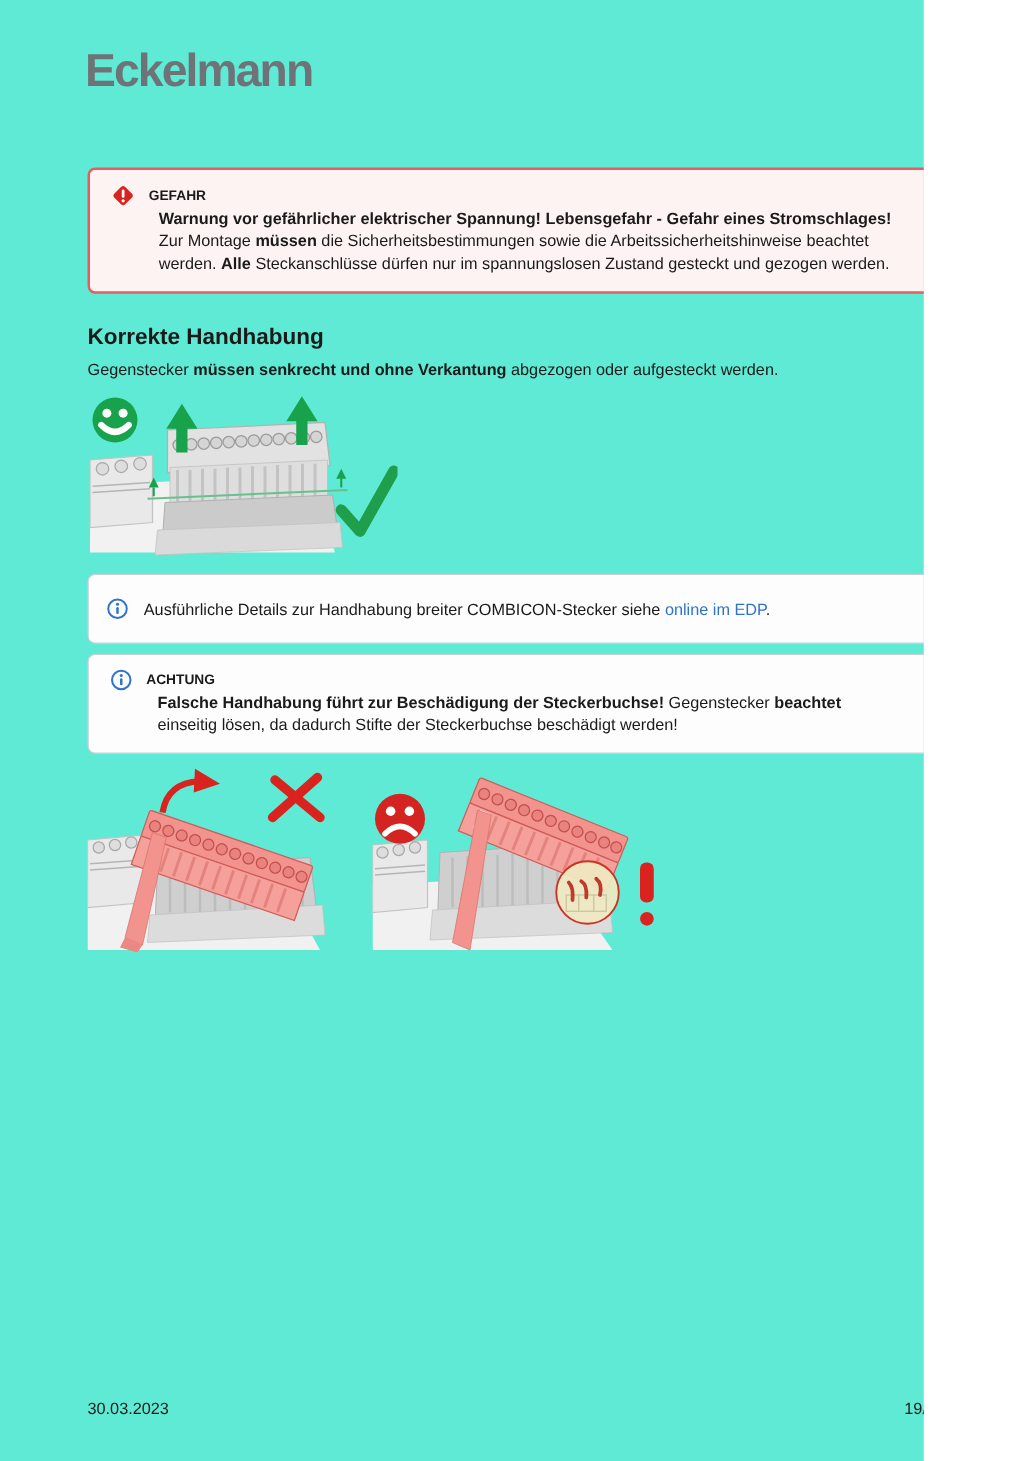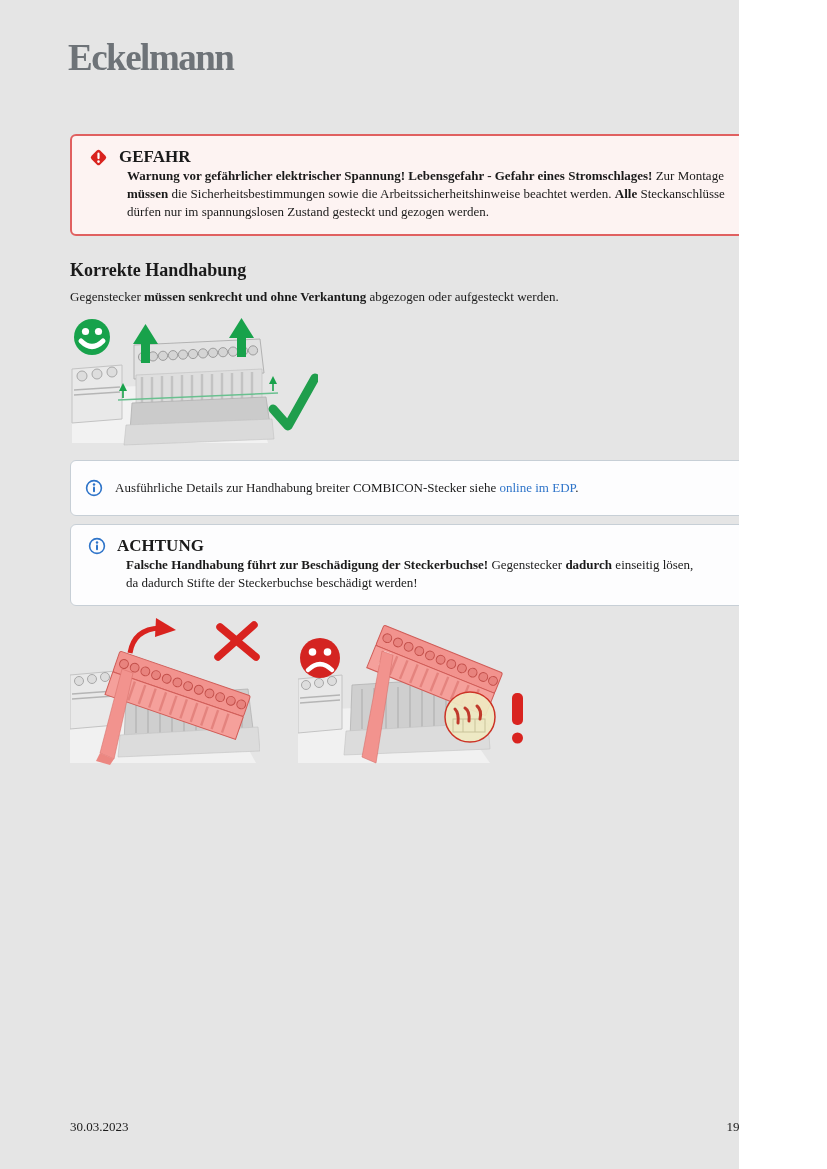--- a/index.html
+++ b/index.html
@@ -1,34 +1,34 @@
 <!DOCTYPE html>
 <html><head>
 <meta charset="utf-8">
 <style>
   html,body{margin:0;padding:0;background:#ffffff;}
   .page{
     position:relative;
     width:739px;height:1169px;
-    background:#e5e5e5;
-    font-family:Liberation Serif, serif;
+    background:#5eead4;
+    font-family:Liberation Sans, sans-serif;
     color:#1a1a1a;
     overflow:hidden;
   }
   .logo{
     position:absolute;top:36px;left:68px;
     font-size:37px;font-weight:bold;color:#6e7378;letter-spacing:-1.5px;
   }
   .content{position:absolute;top:134px;left:70px;width:686px;}
   .section-heading{font-size:15px;font-weight:bold;margin:0 0 16px 0;display:flex;gap:13px;}
   .box{border-radius:6px;box-sizing:border-box;padding:11px 14px;}
   .danger-box{border:2px solid #e06060;background:#fdf3f2;}
   .note-box{border:1.5px solid #c7cfd6;background:#fdfdfe;}
   .box-header{display:flex;align-items:center;gap:11px;margin-left:3px;}
-  .box-title{font-weight:bold;font-size:17px;}
+  .box-title{font-weight:bold;font-size:11px;}
   .box-body{margin:0 0 2px 41px;font-size:13px;line-height:1.38;max-width:600px;}
   .caution-body{max-width:580px;}
   .b{font-weight:bold;}
   .subhead{font-size:18px;font-weight:bold;margin:24px 0 0 0;}
   .para{font-size:13px;margin:7px 0 0 0;line-height:1.4;}
   .illus1{margin-top:9px;}
   .info-box{margin-top:13px;display:flex;align-items:center;gap:12px;padding:18px 14px;}
   .info-text{font-size:13px;}
   a.link{color:#2e74c9;text-decoration:none;}
   .caution-box{margin-top:8px;}
@@ -165,21 +165,21 @@
         <span>
           <svg width="18" height="18" viewBox="0 0 18 18">
             <circle cx="9" cy="9" r="7.4" fill="none" stroke="#2e74c9" stroke-width="1.6"></circle>
             <circle cx="9" cy="5.4" r="1.25" fill="#2e74c9"></circle>
             <rect x="8" y="7.6" width="2" height="5.6" rx="1" fill="#2e74c9"></rect>
           </svg>
         </span>
         <span class="box-title">ACHTUNG</span>
       </div>
       <div class="box-body caution-body">
-        <span class="b">Falsche Handhabung führt zur Beschädigung der Steckerbuchse!</span><span> Gegenstecker </span><span class="b">dadurch</span><span> einseitig lösen, da dadurch Stifte der Steckerbuchse beschädigt werden!</span>
+        <span class="b">Falsche Handhabung führt zur Beschädigung der Steckerbuchse!</span><span> Gegenstecker </span><span class="b">beachtet</span><span> einseitig lösen, da dadurch Stifte der Steckerbuchse beschädigt werden!</span>
       </div>
     </div>
 
     <div class="illus-row">
 
       <svg width="190" height="148" viewBox="0 0 190 148">
         <polygon points="0,90 150,80 186,146 0,146" fill="#f1f1f1"></polygon>
         <g>
           <polygon points="0,58 46,54 46,108 0,112" fill="#e9e9e9" stroke="#c3c3c3" stroke-width="1"></polygon>
           <circle cx="9" cy="64" r="4.5" fill="#dddddd" stroke="#a8a8a8"></circle>

